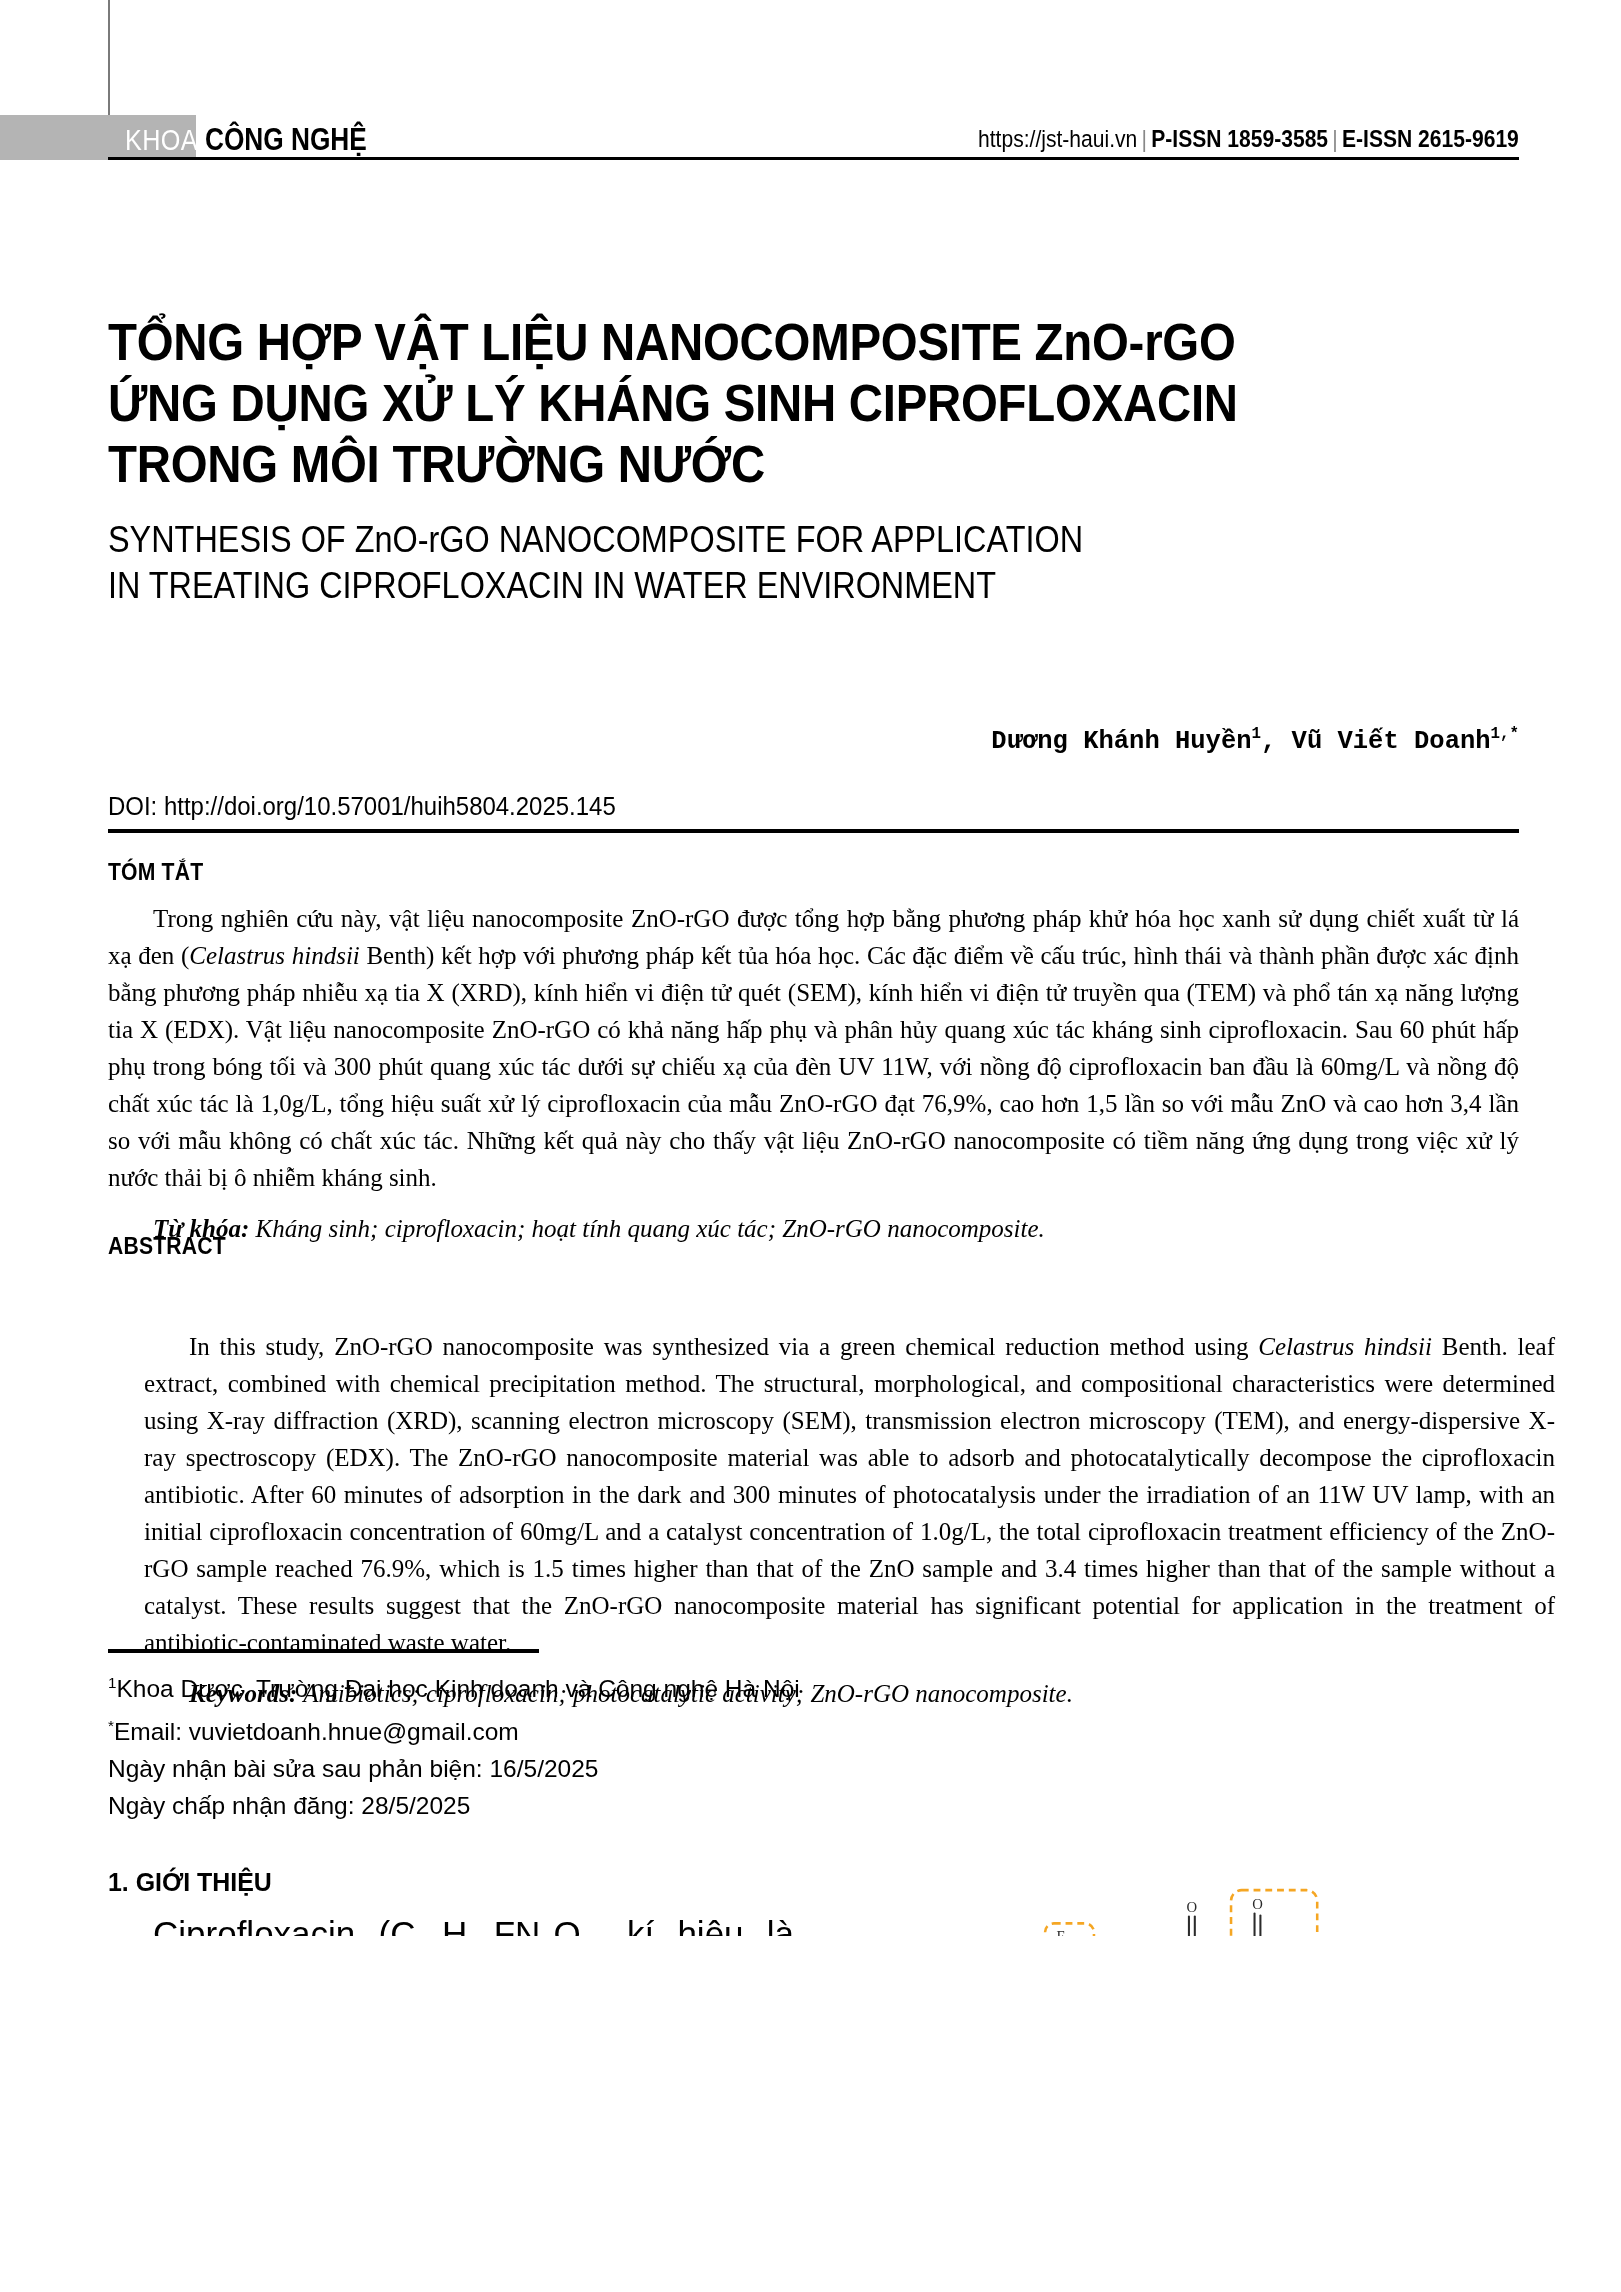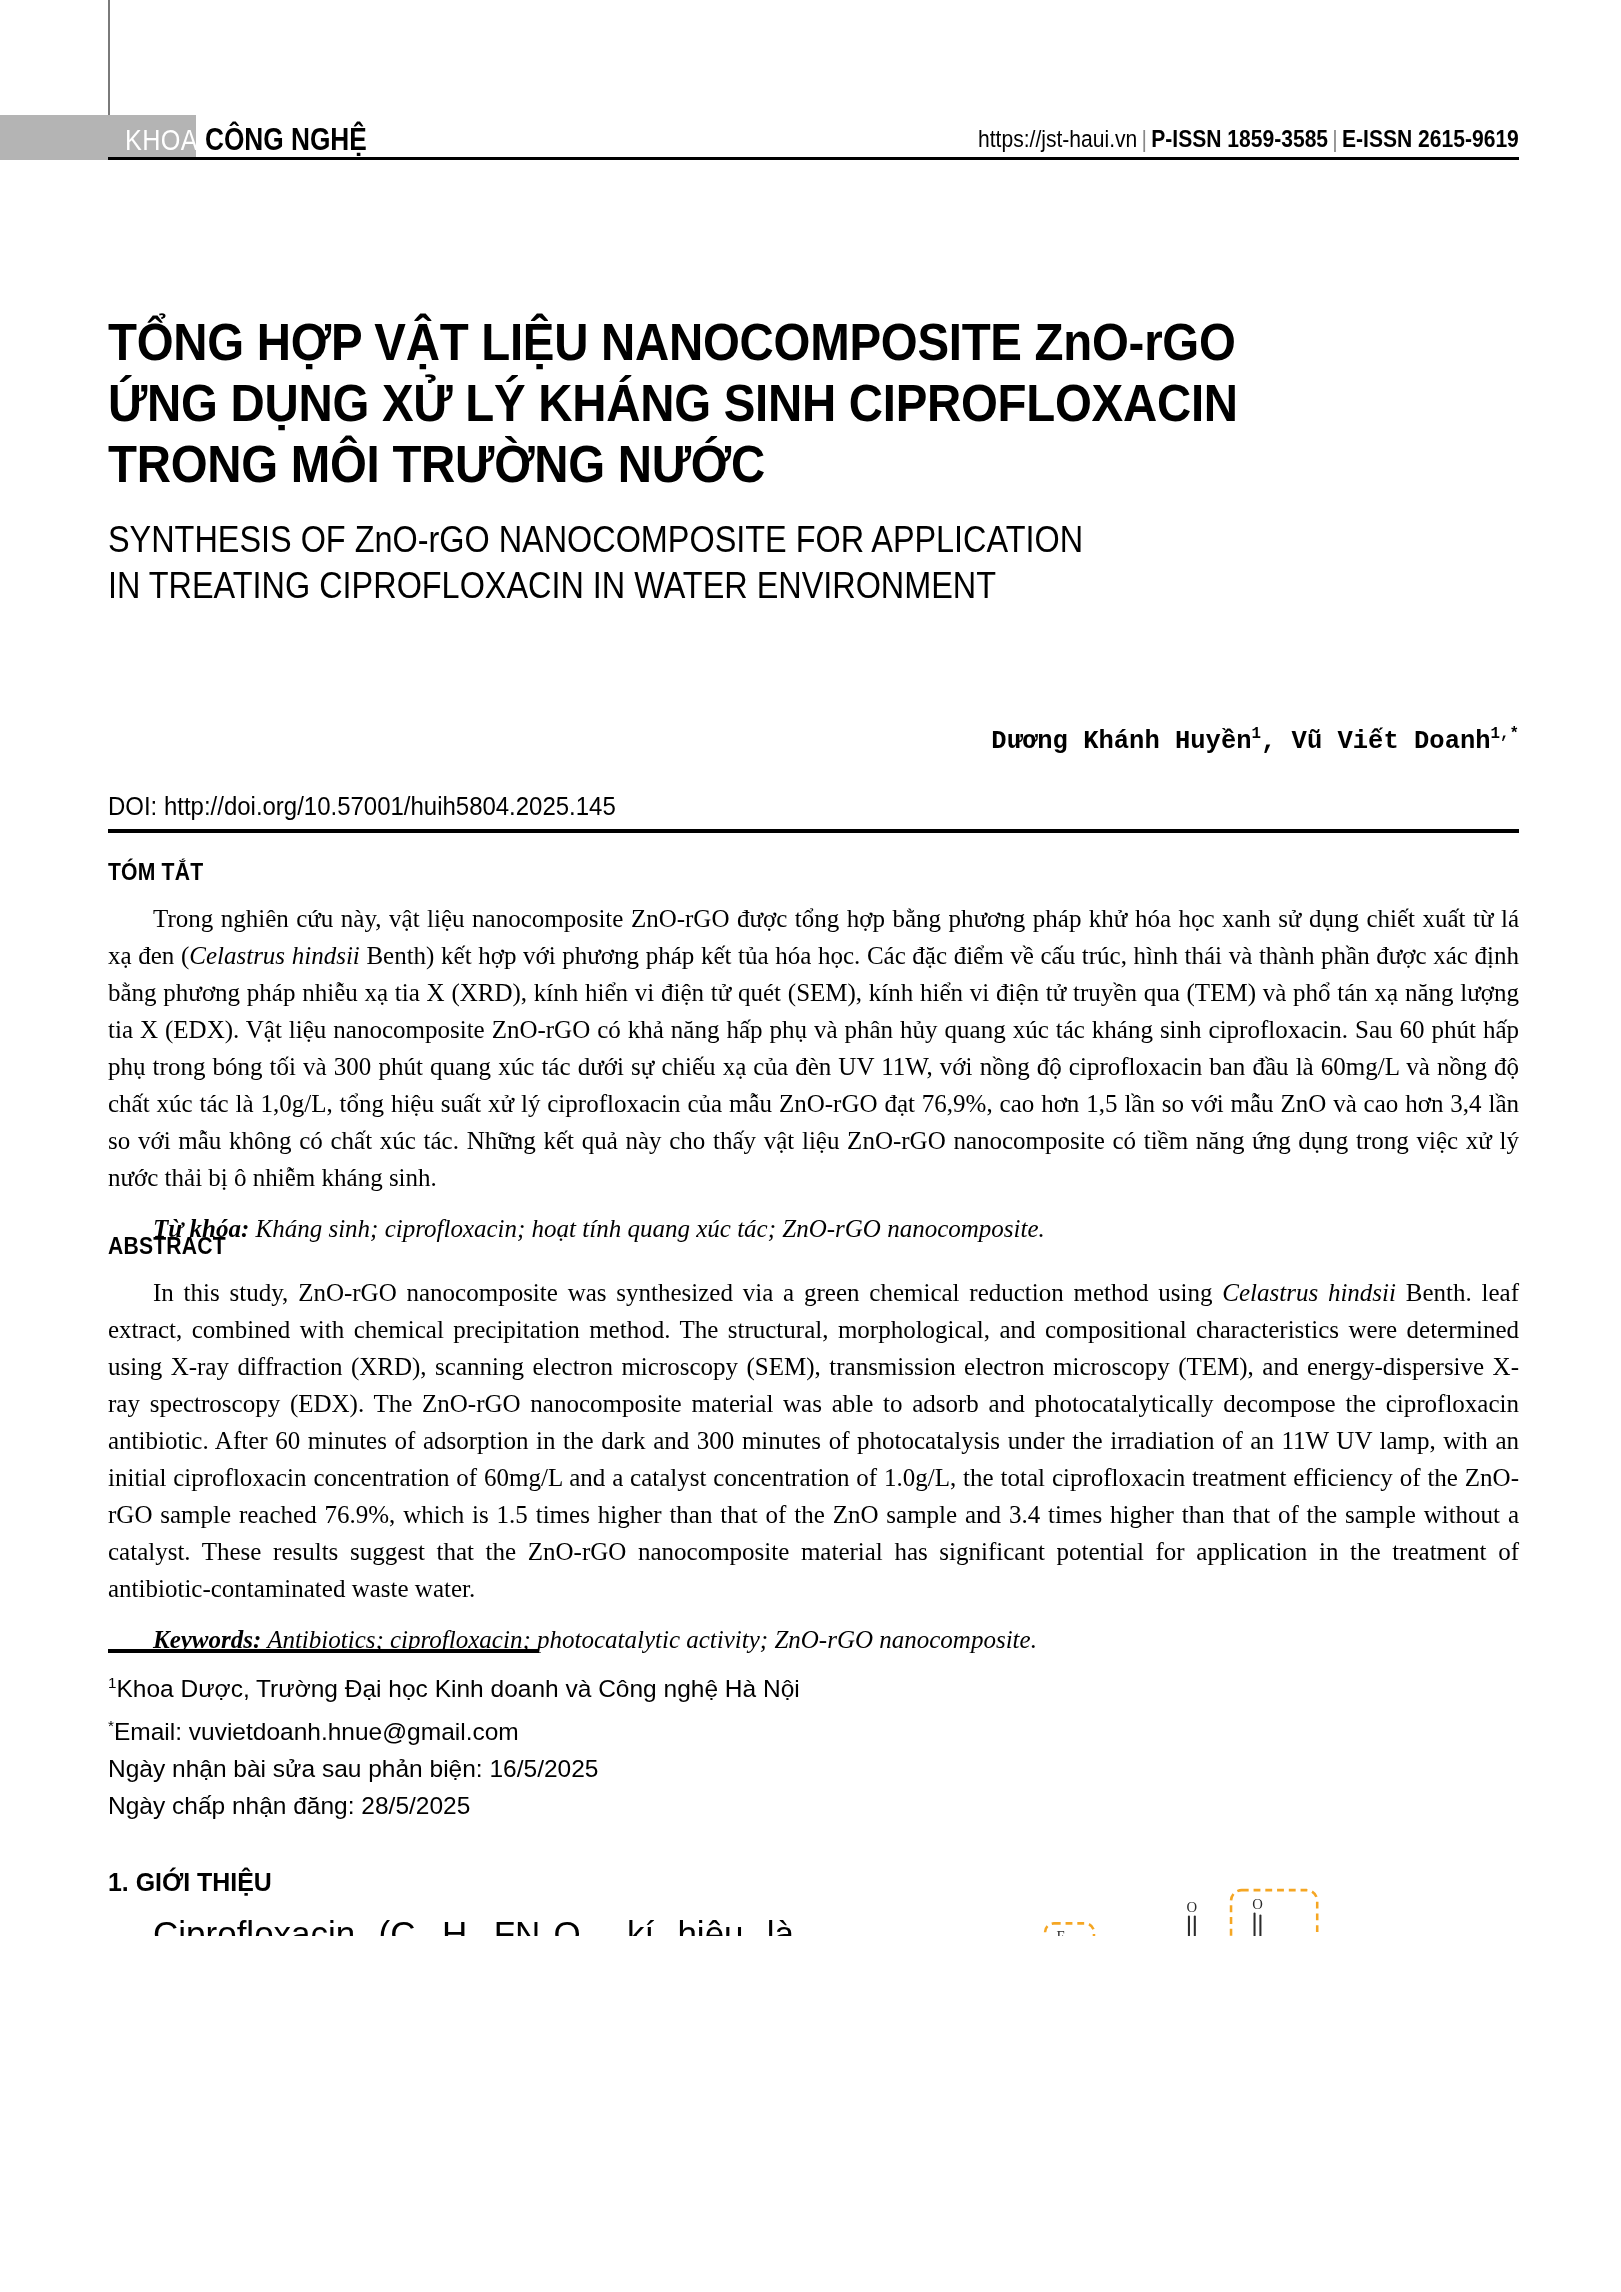--- a/index.html
+++ b/index.html
@@ -331,21 +331,21 @@
 
   <div class="sec-head" style="top:859px;">TÓM TẮT</div>
 
   <div class="abs-body" style="top:900px;">
     <p><span>Trong nghiên cứu này, vật liệu nanocomposite ZnO-rGO được tổng hợp bằng phương pháp khử hóa học xanh sử dụng chiết xuất từ lá xạ đen (</span><i>Celastrus hindsii</i><span> Benth) kết hợp với phương pháp kết tủa hóa học. Các đặc điểm về cấu trúc, hình thái và thành phần được xác định bằng phương pháp nhiễu xạ tia X (XRD), kính hiển vi điện tử quét (SEM), kính hiển vi điện tử truyền qua (TEM) và phổ tán xạ năng lượng tia X (EDX). Vật liệu nanocomposite ZnO-rGO có khả năng hấp phụ và phân hủy quang xúc tác kháng sinh ciprofloxacin. Sau 60 phút hấp phụ trong bóng tối và 300 phút quang xúc tác dưới sự chiếu xạ của đèn UV 11W, với nồng độ ciprofloxacin ban đầu là 60mg/L và nồng độ chất xúc tác là 1,0g/L, tổng hiệu suất xử lý ciprofloxacin của mẫu ZnO-rGO đạt 76,9%, cao hơn 1,5 lần so với mẫu ZnO và cao hơn 3,4 lần so với mẫu không có chất xúc tác. Những kết quả này cho thấy vật liệu ZnO-rGO nanocomposite có tiềm năng ứng dụng trong việc xử lý nước thải bị ô nhiễm kháng sinh.</span></p>
     <p class="kw"><b>Từ khóa:</b><span> Kháng sinh; ciprofloxacin; hoạt tính quang xúc tác; ZnO-rGO nanocomposite.</span></p>
   </div>
 
   <div class="sec-head" style="top:1233px;">ABSTRACT</div>
 
-  <div class="abs-body" style="top:1274px;">
+  <div class="abs-body" style="top:1328px;margin-left:36px;">
     <p><span>In this study, ZnO-rGO nanocomposite was synthesized via a green chemical reduction method using </span><i>Celastrus hindsii</i><span> Benth. leaf extract, combined with chemical precipitation method. The structural, morphological, and compositional characteristics were determined using X-ray diffraction (XRD), scanning electron microscopy (SEM), transmission electron microscopy (TEM), and energy-dispersive X-ray spectroscopy (EDX). The ZnO-rGO nanocomposite material was able to adsorb and photocatalytically decompose the ciprofloxacin antibiotic. After 60 minutes of adsorption in the dark and 300 minutes of photocatalysis under the irradiation of an 11W UV lamp, with an initial ciprofloxacin concentration of 60mg/L and a catalyst concentration of 1.0g/L, the total ciprofloxacin treatment efficiency of the ZnO-rGO sample reached 76.9%, which is 1.5 times higher than that of the ZnO sample and 3.4 times higher than that of the sample without a catalyst. These results suggest that the ZnO-rGO nanocomposite material has significant potential for application in the treatment of antibiotic-contaminated waste water.</span></p>
     <p class="kw"><b>Keywords:</b><span> Antibiotics; ciprofloxacin; photocatalytic activity; ZnO-rGO nanocomposite.</span></p>
   </div>
 
   <div class="affil-rule"></div>
   <div class="affil">
     <div><sup>1</sup><span>Khoa Dược, Trường Đại học Kinh doanh và Công nghệ Hà Nội</span></div>
     <div><sup>*</sup><span>Email: vuvietdoanh.hnue@gmail.com</span></div>
     <div>Ngày nhận bài sửa sau phản biện: 16/5/2025</div>
     <div>Ngày chấp nhận đăng: 28/5/2025</div>

